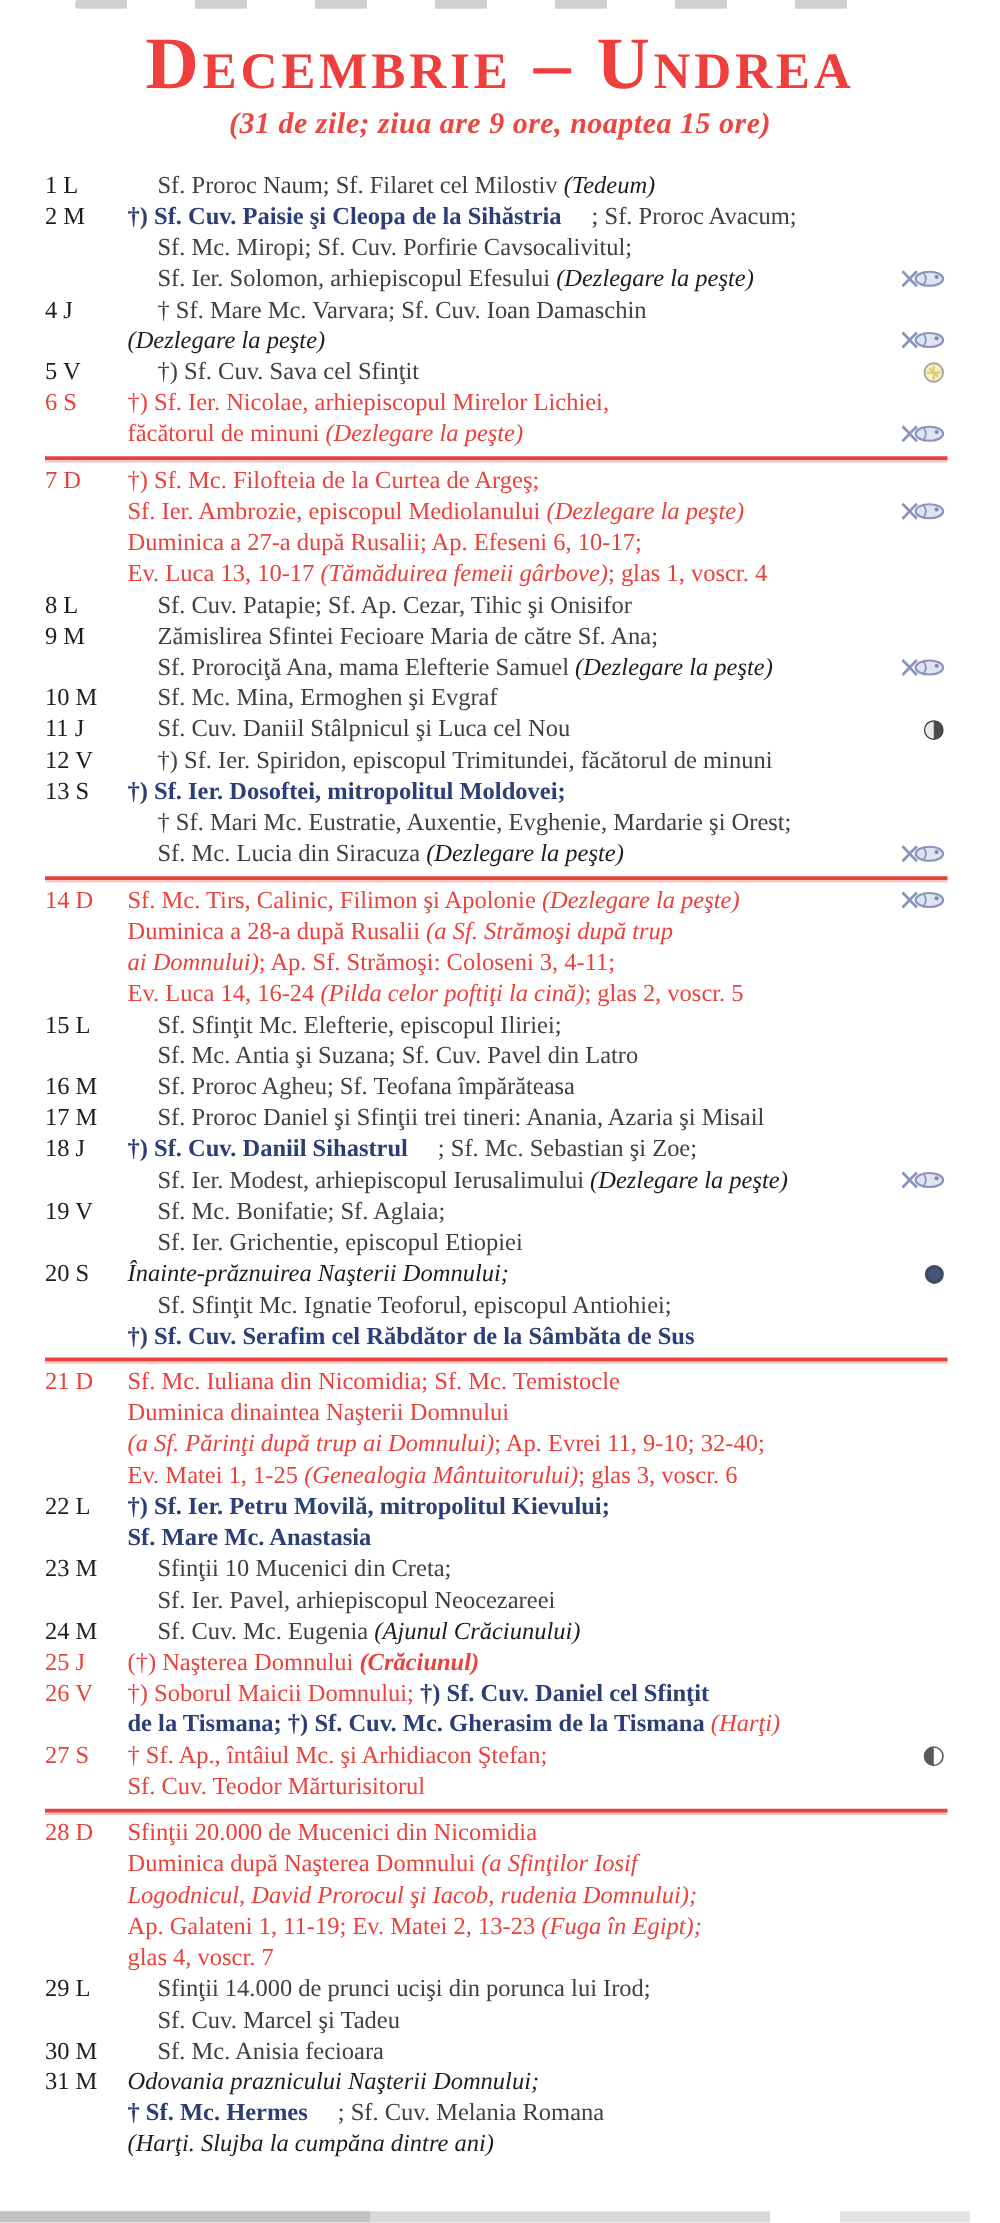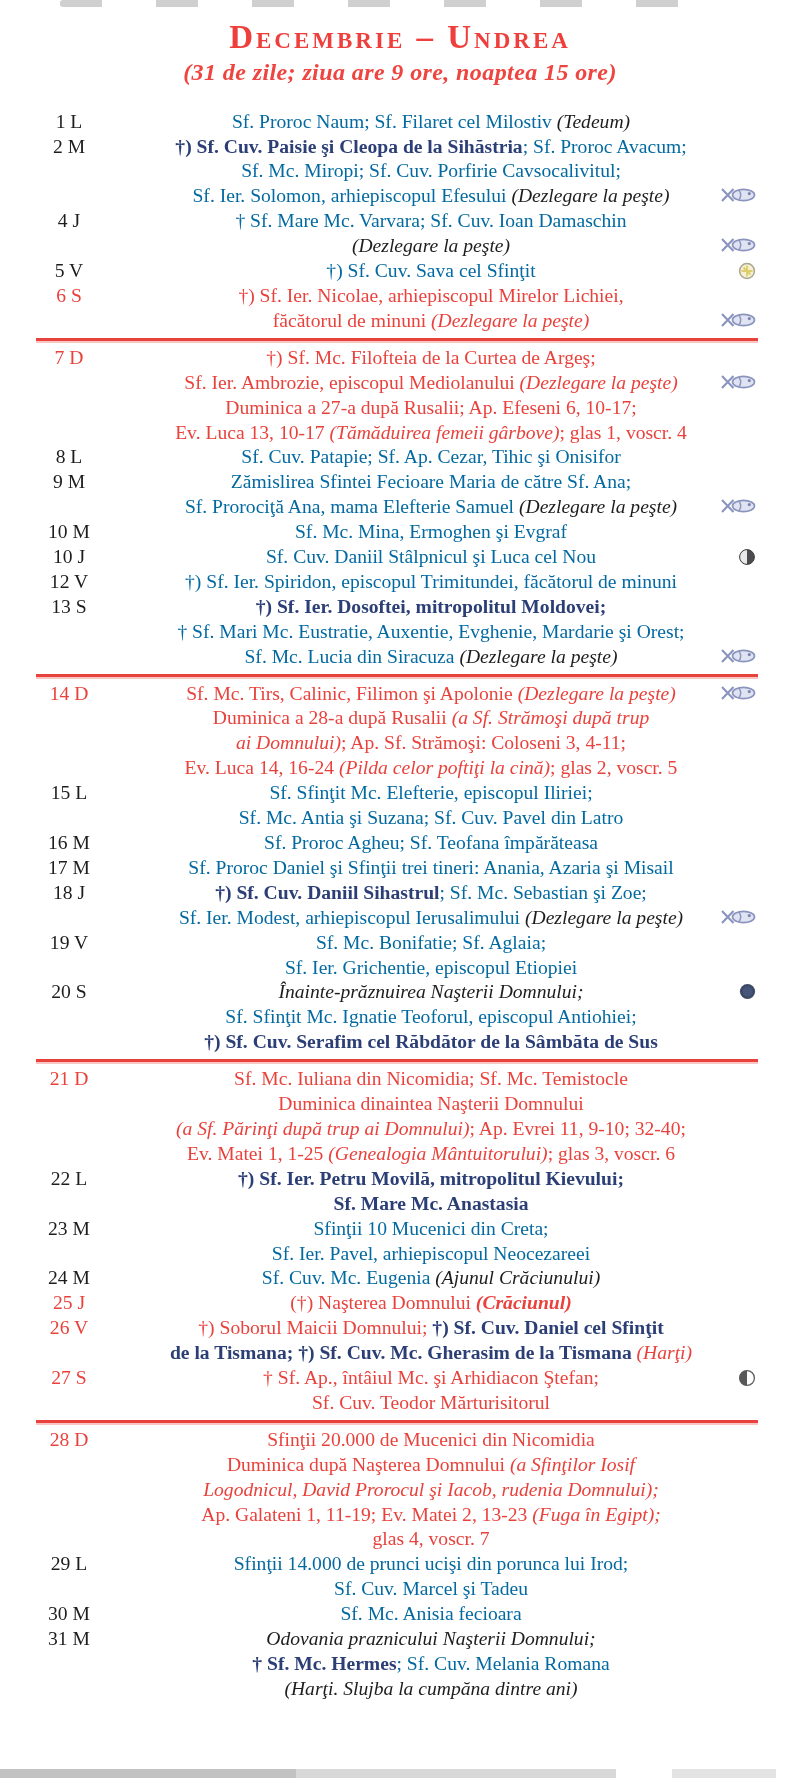--- a/index.html
+++ b/index.html
@@ -13,34 +13,34 @@
     position:absolute;top:0;left:60px;width:640px;height:7px;
     background:repeating-linear-gradient(90deg, rgba(150,150,150,.45) 0 42px, rgba(255,255,255,0) 42px 96px);
     border-radius:3px;
   }
   .scan-bottom{
     position:absolute;bottom:0;left:0;width:800px;height:9px;
     background:linear-gradient(90deg,#c2c2c2 0 37%,#d8d8d8 37% 77%,rgba(255,255,255,0) 77% 84%,#e3e3e3 84% 97%,rgba(255,255,255,0) 97%);
   }
   .cal-title{
     margin-top:20px;text-align:center;color:#ee3f3c;
-    font-variant:small-caps;font-weight:bold;font-size:33px;line-height:1.05;letter-spacing:3px;
+    font-variant:small-caps;font-weight:bold;font-size:59px;line-height:1.05;letter-spacing:3px;
   }
   .cal-subtitle{
     margin-top:4px;text-align:center;color:#ee4540;
     font-style:italic;font-weight:600;font-size:24px;letter-spacing:.4px;
   }
   #calendar-list{margin:24px 40px 0 36px;font-size:19.6px;color:#1d1d1f;}
-  .day-row{display:flex;align-items:flex-start;text-align:center;}
+  .day-row{display:flex;align-items:flex-start;}
   .day-label{flex:0 0 66px;line-height:24.9px;white-space:nowrap;}
   .day-black{color:#1d1d1f;}
   .day-red{color:#e9423c;}
   .day-content{flex:1;min-width:0;}
   .feast-line{line-height:24.9px;position:relative;white-space:nowrap;}
-  .s-k{color:#0369a1;}
+  .s-k{color:#404040;margin-left:24px;}
   .s-ki{color:#1d1d1f;font-style:italic;}
   .s-n{color:#2b3e76;font-weight:bold;}
   .s-r{color:#e9423c;}
   .s-ri{color:#e9423c;font-style:italic;}
   .s-rb{color:#e9423c;font-weight:normal;}
   .s-rbi{color:#e9423c;font-weight:bold;font-style:italic;}
   .week-rule{
     height:3px;background:#e9423c;margin:4px 2px 5px 0;
     box-shadow:0 2px 0 rgba(233,66,60,.30);
   }
@@ -152,21 +152,21 @@
             </span></div>
         </div>
       </div>
       <div class="day-row">
         <div class="day-label day-black">10 M</div>
         <div class="day-content">
           <div class="feast-line"><span class="s-k">Sf. Mc. Mina, Ermoghen şi Evgraf</span></div>
         </div>
       </div>
       <div class="day-row">
-        <div class="day-label day-black">10 J</div>
+        <div class="day-label day-black">11 J</div>
         <div class="day-content">
           <div class="feast-line"><span class="s-k">Sf. Cuv. Daniil Stâlpnicul şi Luca cel Nou</span><span class="line-icon">
               <svg width="18" height="18" viewBox="0 0 18 18">
                 <circle cx="9" cy="9" r="7.4" fill="#4c4c4e"></circle>
                 <path d="M9 1.6 A7.4 7.4 0 0 0 9 16.4 Z" fill="#e9e9e9"></path>
                 <circle cx="9" cy="9" r="7.4" fill="none" stroke="#3c3c3e" stroke-width="1"></circle>
               </svg>
             </span></div>
         </div>
       </div>

